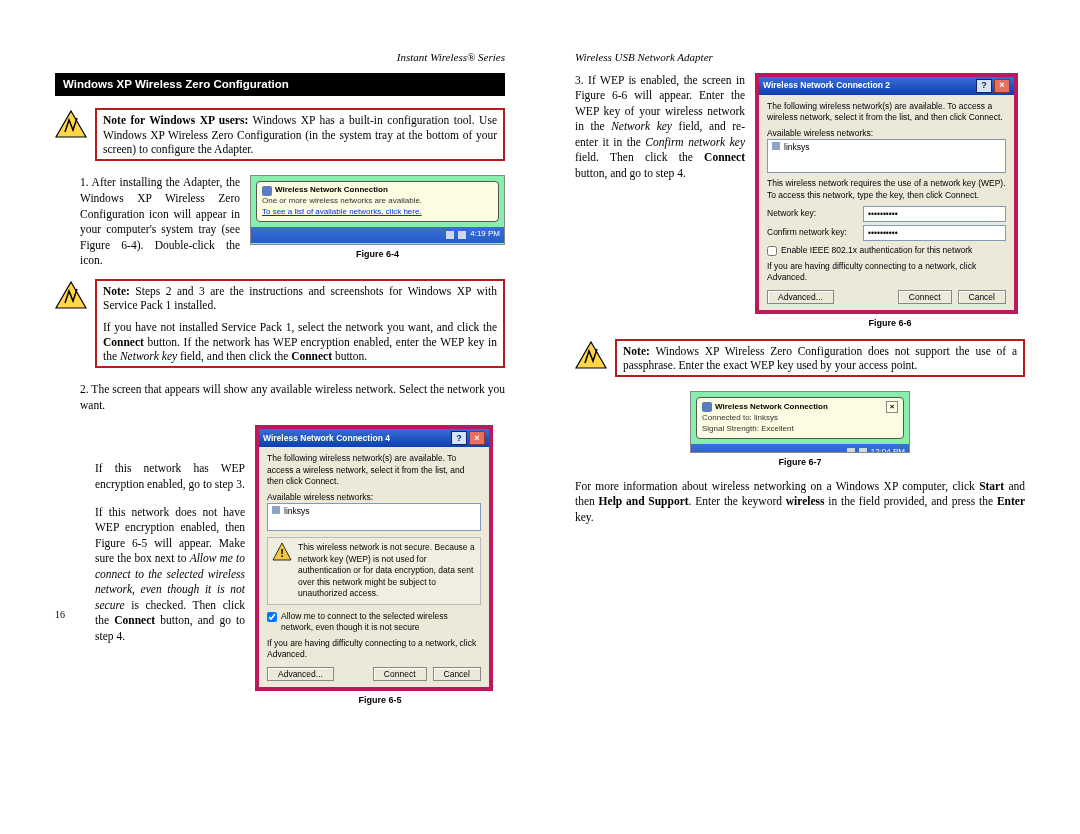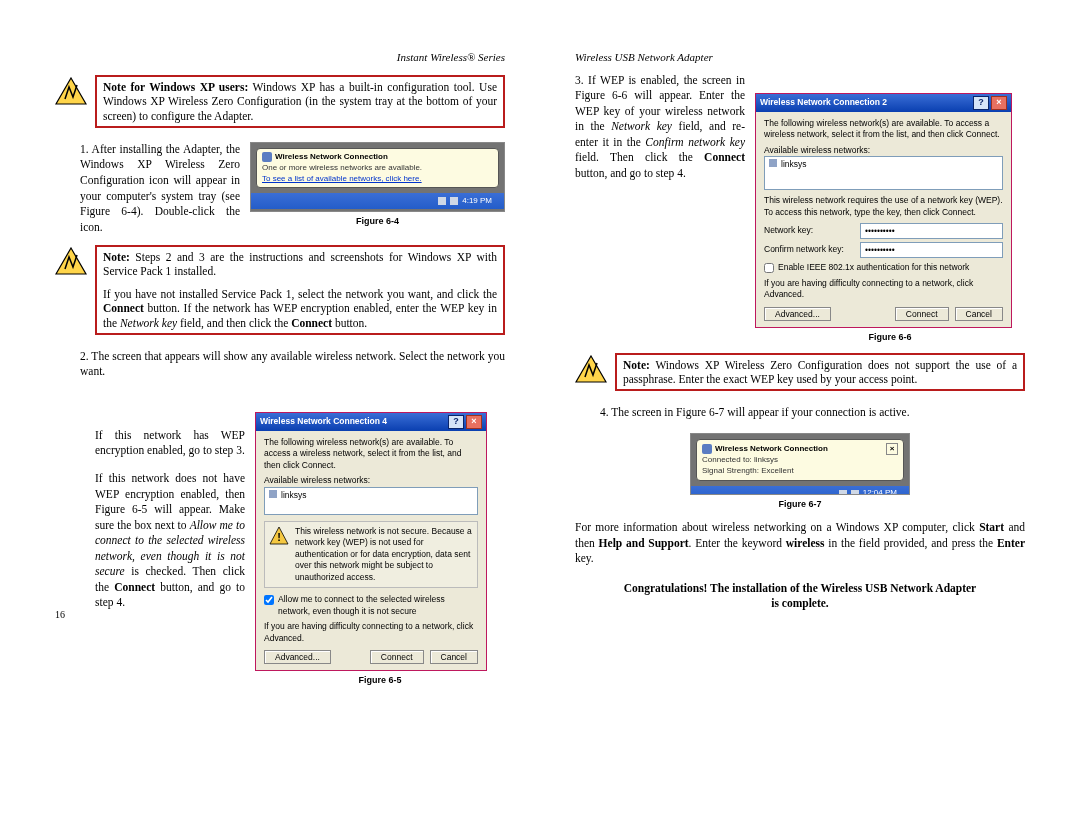--- a/index.html
+++ b/index.html
@@ -70,21 +70,21 @@
     width: 155px;
     text-align: justify;
     line-height: 1.35;
   }
   .figure {
     flex: 1;
     text-align: center;
   }
   .fig-img {
     border: 1px solid #888;
-    background: #737373;
+    background: #86efac;
     width: 100%;
     box-sizing: border-box;
     position: relative;
     overflow: hidden;
   }
   .fig-caption {
     font-family: Arial, Helvetica, sans-serif;
     font-size: 9px;
     font-weight: bold;
     margin-top: 3px;
@@ -111,35 +111,34 @@
   .xp-balloon .title .wifi-ico {
     width: 10px; height: 10px; background: #5a7cc2; border-radius: 2px; display:inline-block;
   }
   .xp-balloon a { color: #0033cc; text-decoration: underline; }
   .taskbar {
     background: linear-gradient(#3a6ed6, #245dc9);
     height: 16px;
     display: flex;
     justify-content: flex-end;
     align-items: center;
-    padding: 0 12px;
+    padding: 0 4px;
     color: #fff;
     font-family: Tahoma, Arial, sans-serif;
     font-size: 8px;
     gap: 4px;
   }
   .tray-ico { width:8px; height:8px; background:#cfd8e6; display:inline-block; }
   .dialog {
     background: #ece9d8;
-    border: 1px solid #be185d;
+    border: 4px solid #be185d;
     font-family: Tahoma, Arial, sans-serif;
     font-size: 8.5px;
     color: #000;
     text-align: left;
-    margin-top: 20px;
   }
   .dialog .titlebar {
     background: linear-gradient(#3a6ed6, #0a3fb0);
     color: #fff;
     padding: 2px 4px;
     display: flex;
     justify-content: space-between;
     align-items: center;
     font-weight: bold;
   }
@@ -201,20 +200,21 @@
   .fig-center { display:flex; flex-direction:column; align-items:center; margin:10px 0; }
   .fig-center .fig-img { width: 220px; }
   b { font-weight: bold; }
   i { font-style: italic; }
 </style>
 </head>
 <body>
 
 <div class="page">
   <div class="header">Instant Wireless® Series</div>
+  <div class="section-bar">Windows XP Wireless Zero Configuration</div>
 
   <div class="note-row">
     <div class="warn-icon">
       <svg viewBox="0 0 32 28">
           <polygon points="16,1 31,27 1,27" fill="#ffd54a" stroke="#000" stroke-width="1.2"></polygon>
           <polyline points="10,22 14,10 18,20 22,8" fill="none" stroke="#000" stroke-width="1.5"></polyline>
         </svg>
     </div>
     <div class="note-box">
       <b>Note for Windows XP users:</b><span> Windows XP has a built-in configuration tool. Use Windows XP Wireless Zero Configuration (in the system tray at the bottom of your screen) to configure the Adapter.</span>
@@ -356,21 +356,20 @@
       <svg viewBox="0 0 32 28">
           <polygon points="16,1 31,27 1,27" fill="#ffd54a" stroke="#000" stroke-width="1.2"></polygon>
           <polyline points="10,22 14,10 18,20 22,8" fill="none" stroke="#000" stroke-width="1.5"></polyline>
         </svg>
     </div>
     <div class="note-box">
       <b>Note:</b><span> Windows XP Wireless Zero Configuration does not support the use of a passphrase. Enter the exact WEP key used by your access point.</span>
     </div>
   </div>
 
-  <p class="indent2">4. The screen in Figure 6-7 will appear if your connection is active.</p>
 
   <div class="fig-center">
     <div class="fig-img" style="height:62px;">
       <div class="xp-balloon">
         <div class="title">
             <span class="wifi-ico"></span>
             <span>Wireless Network Connection</span>
             <span style="margin-left:auto;border:1px solid #888;width:10px;height:10px;text-align:center;line-height:9px;font-size:8px;">×</span>
           </div>
         <div>Connected to: linksys</div>
@@ -382,18 +381,14 @@
         <span>12:04 PM</span>
       </div>
     </div>
     <div class="fig-caption">Figure 6-7</div>
   </div>
 
   <p>
     <span>For more information about wireless networking on a Windows XP computer, click </span><b>Start</b><span> and then </span><b>Help and Support</b><span>. Enter the keyword </span><b>wireless</b><span> in the field provided, and press the </span><b>Enter</b><span> key.</span>
   </p>
 
-  <div class="congrats">
-    <div>Congratulations! The installation of the Wireless USB Network Adapter</div>
-    <div>is complete.</div>
-  </div>
 
 </div>
 
 </body></html>

